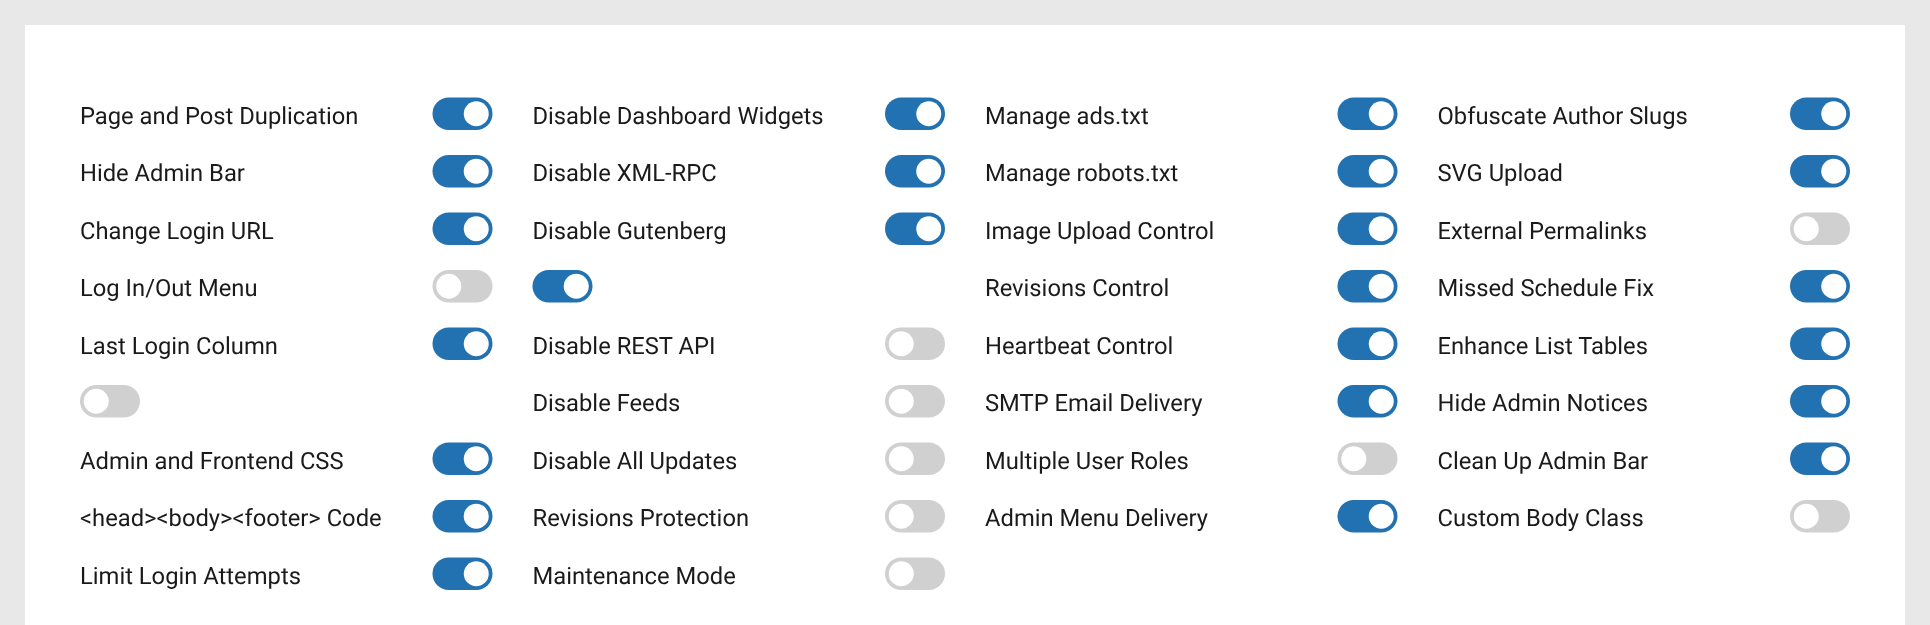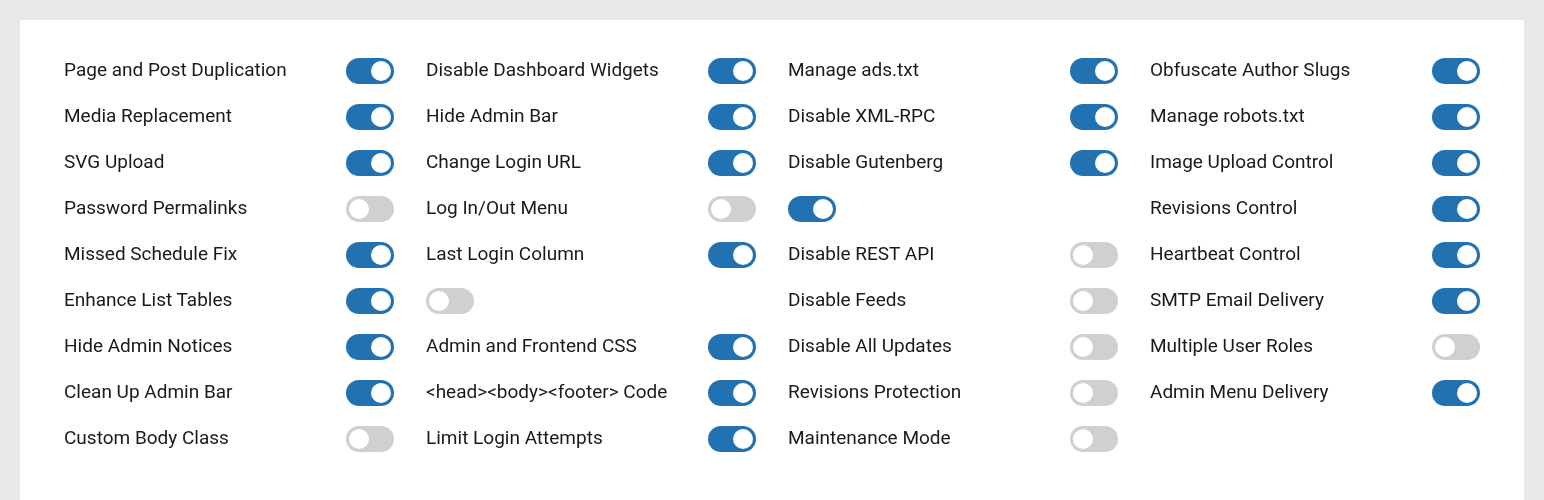--- a/index.html
+++ b/index.html
@@ -22,21 +22,21 @@
       max-width: 1504px;
     }
     .grid {
       display: grid;
       grid-template-columns: repeat(4, 1fr);
       column-gap: 32px;
       row-gap: 0;
     }
     .setting-row {
       display: flex;
-      align-items: flex-start;
+      align-items: flex-end;
       justify-content: space-between;
       height: 46px;
     }
     .setting-label {
       font-size: 19px;
       color: #1a1a1a;
       white-space: nowrap;
     }
     .toggle {
       width: 48px;
@@ -92,26 +92,20 @@
         </div>
     </div>
     <div class="setting-row">
       <span class="setting-label">Obfuscate Author Slugs</span>
       <div class="toggle on">
           <div class="knob"></div>
         </div>
     </div>
 
     <div class="setting-row">
-      <span class="setting-label">Media Replacement</span>
-      <div class="toggle on">
-          <div class="knob"></div>
-        </div>
-    </div>
-    <div class="setting-row">
       <span class="setting-label">Hide Admin Bar</span>
       <div class="toggle on">
           <div class="knob"></div>
         </div>
     </div>
     <div class="setting-row">
       <span class="setting-label">Disable XML-RPC</span>
       <div class="toggle on">
           <div class="knob"></div>
         </div>
@@ -142,21 +136,21 @@
         </div>
     </div>
     <div class="setting-row">
       <span class="setting-label">Image Upload Control</span>
       <div class="toggle on">
           <div class="knob"></div>
         </div>
     </div>
 
     <div class="setting-row">
-      <span class="setting-label">Password Permalinks</span>
+      <span class="setting-label">External Permalinks</span>
       <div class="toggle off">
           <div class="knob"></div>
         </div>
     </div>
     <div class="setting-row">
       <span class="setting-label">Log In/Out Menu</span>
       <div class="toggle off">
           <div class="knob"></div>
         </div>
     </div>

